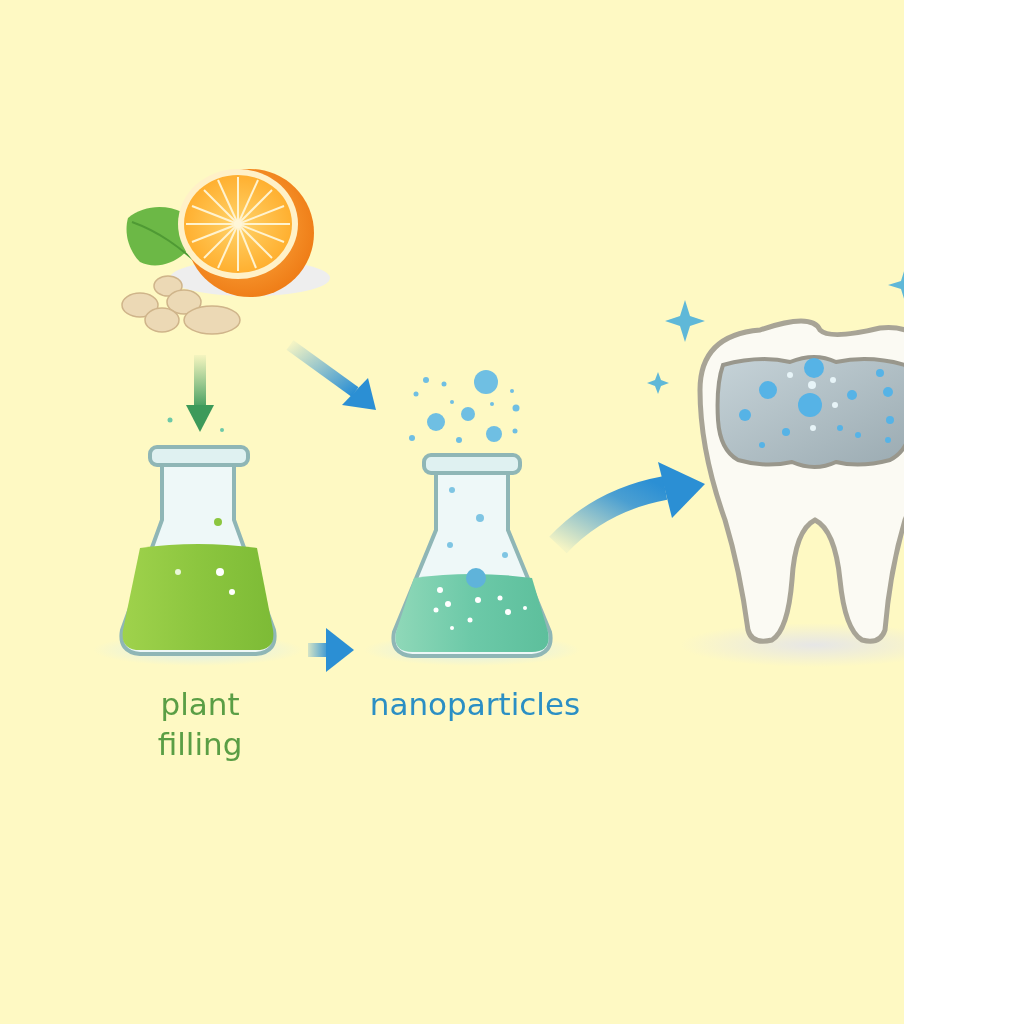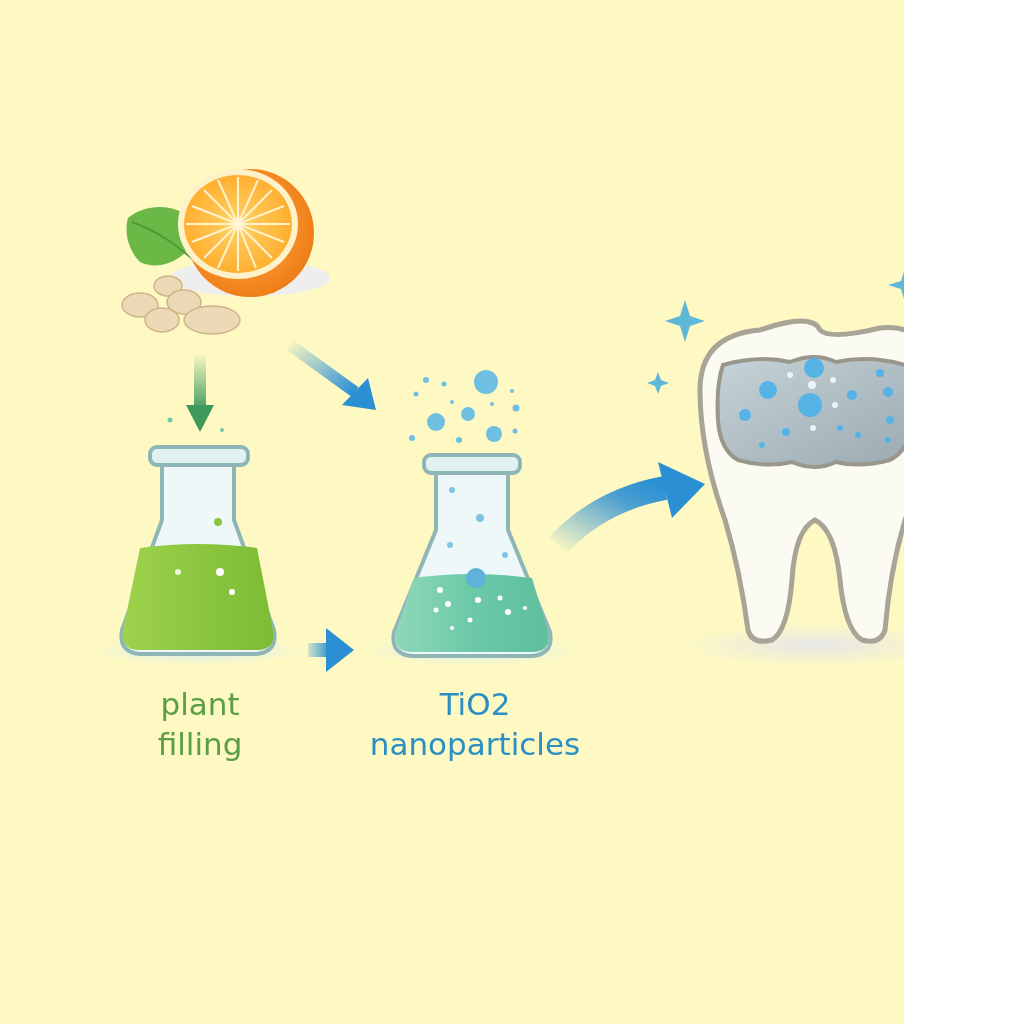--- a/index.html
+++ b/index.html
@@ -208,18 +208,17 @@
     <path d="M978 380 L981 388 L989 391 L981 394 L978 402 L975 394 L967 391 L975 388 Z"></path>
     <path d="M952 454 L955 462 L963 465 L955 468 L952 476 L949 468 L941 465 L949 462 Z"></path>
   </g>
 </svg>
 
 <div class="label green" style="left:110px; top:684px; width:180px;">
   <span>plant</span>
   <span>filling</span>
 </div>
 <div class="label blue" style="left:345px; top:684px; width:260px;">
-  <span>TiO2</span>
   <span>nanoparticles</span>
 </div>
 <div class="label green" style="left:690px; top:684px; width:260px;">
 </div>
 </div>
 
 </body></html>

